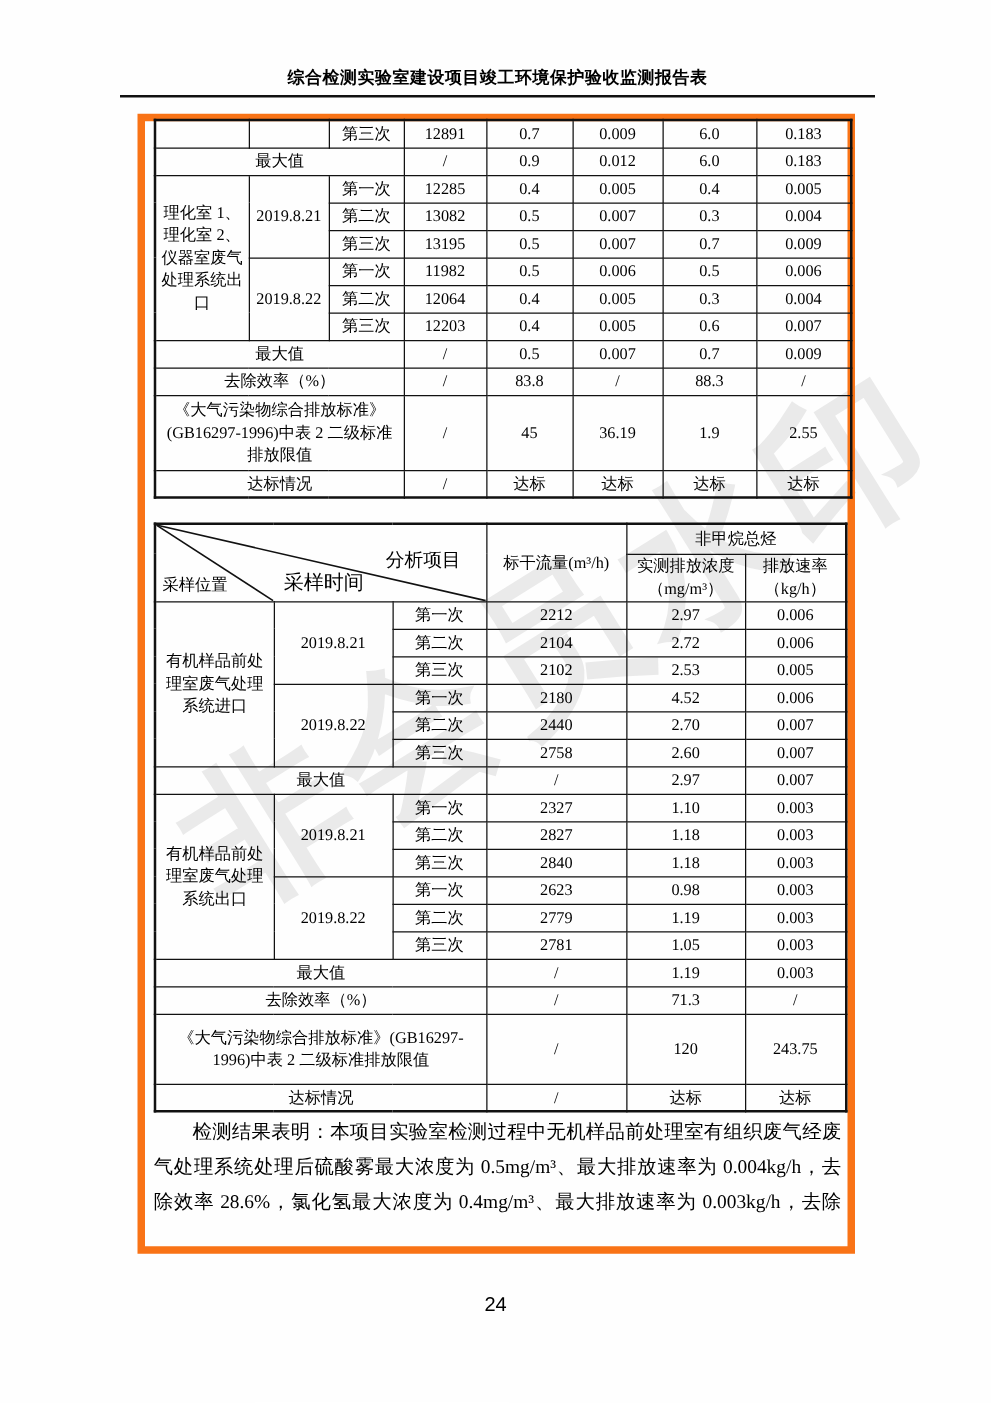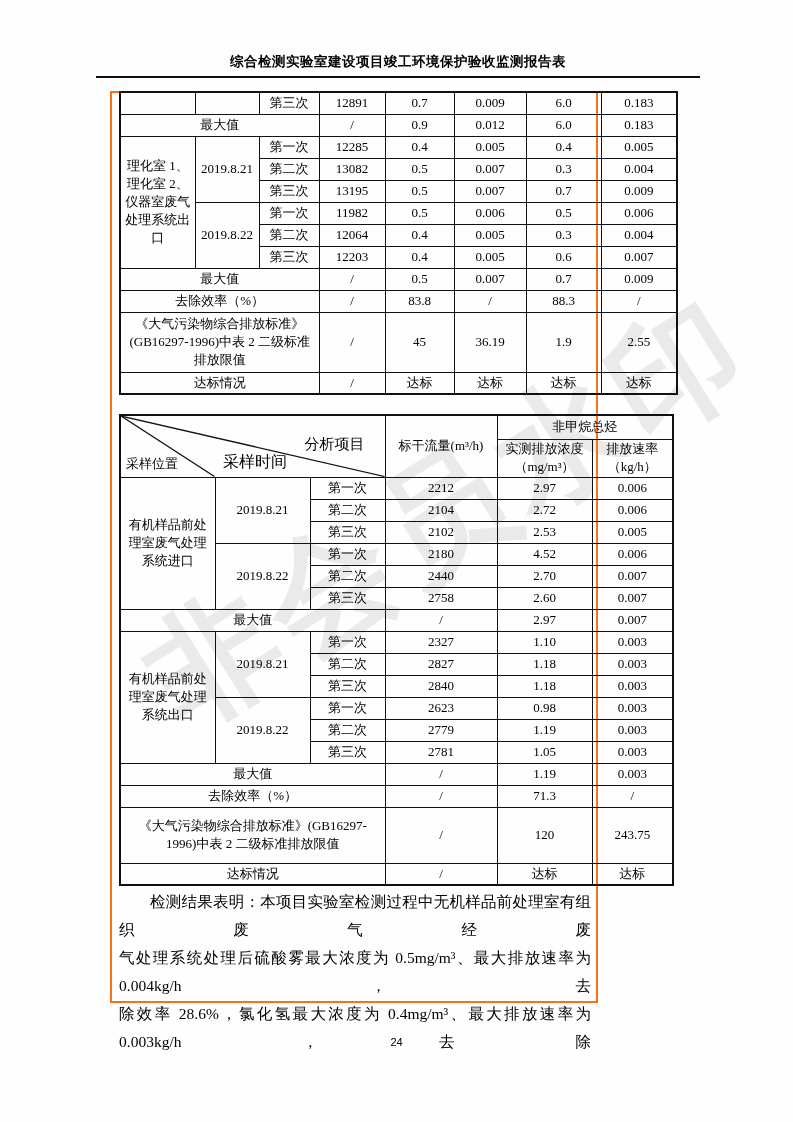--- a/index.html
+++ b/index.html
@@ -16,22 +16,22 @@
     z-index:2;
   }
   .watermark {
     position:absolute; left:160px; top:630px; z-index:0;
     font-size:128px; line-height:1; color:rgba(60,60,60,0.10);
     white-space:nowrap; letter-spacing:8px; font-weight:bold;
     transform:rotate(-32deg); transform-origin:0 50%;
     user-select:none; pointer-events:none;
   }
   .frame {
-    position:absolute; left:110px; top:91px; width:488px; height:912px;
-    border:2px solid #f97316; z-index:1;
+    position:absolute; left:110px; top:91px; width:574px; height:912px;
+    border:6px solid #f97316; z-index:1;
   }
   table { border-collapse:collapse; table-layout:fixed; background:transparent; }
   td {
     border:1px solid #111; text-align:center; vertical-align:middle;
     font-size:13px; padding:0 2px; overflow:hidden;
   }
   tr { height:22px; }
   td.lbl { line-height:18px; padding:0 4px; }
   td.tall { height:60px; }
   td.tall2 { height:56px; }
@@ -48,21 +48,21 @@
   .diag-bot { position:absolute; bottom:4px; left:5px; font-size:13px; }
   .hdr { font-size:13px; line-height:18px; }
   .paragraph {
     position:absolute; left:7px; right:5px; top:795px;
     font-size:15.5px; line-height:28px;
   }
   .paragraph .pline { text-align:justify; text-align-last:justify; }
   .paragraph .pline.first { text-indent:2em; }
   .page-number {
     position:absolute; left:0; width:100%; top:1036px; text-align:center;
-    font-size:11px; font-family:"Liberation Sans","DejaVu Sans",sans-serif;
+    font-size:16px; font-family:"Liberation Sans","DejaVu Sans",sans-serif;
   }
 </style>
 </head>
 <body>
 
 <div class="page">
 
   <div class="watermark">非会员水印</div>
 
   <div class="doc-header">综合检测实验室建设项目竣工环境保护验收监测报告表</div>

